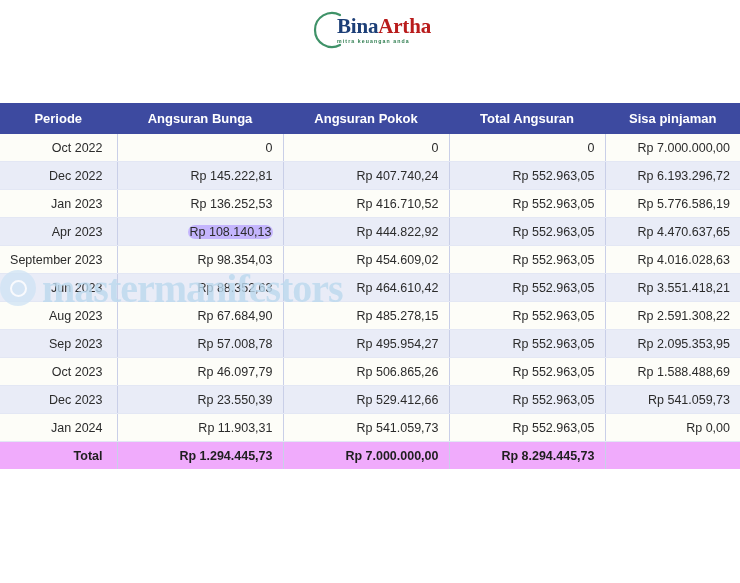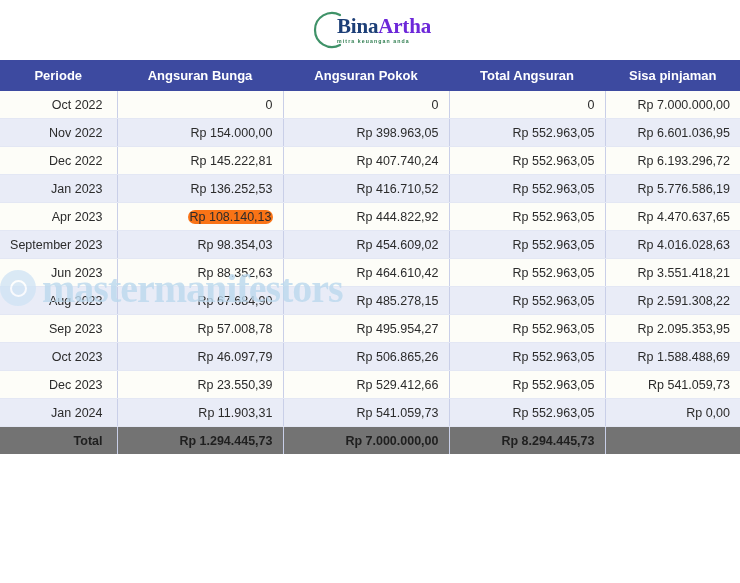--- a/index.html
+++ b/index.html
@@ -44,21 +44,21 @@
     text-align: left;
   }
   #logo-name {
     font-family: "Liberation Serif", serif;
     font-size: 21px;
     font-weight: 700;
     color: #1d3f77;
     letter-spacing: -0.2px;
     white-space: nowrap;
   }
-  #logo-name .accent { color: #6d28d9; }
+  #logo-name .accent { color: #b91c1c; }
   #logo-tagline {
     margin-top: 2px;
     font-family: "Liberation Sans", sans-serif;
     font-size: 5.2px;
     font-weight: 700;
     color: #2e7d4f;
     letter-spacing: 1.1px;
     white-space: nowrap;
     text-transform: lowercase;
   }
@@ -101,20 +101,21 @@
     width: 13px;
     height: 13px;
     border-radius: 50%;
     border: 2px solid #ffffff;
   }
 
   
   #table-wrap {
     position: relative;
     z-index: 2;
+    margin-top: 43px;
   }
   table {
     width: 740px;
     border-collapse: collapse;
     table-layout: fixed;
     font-size: 12.5px;
     color: #2b2b2b;
   }
   thead th {
     background: #3d4aa0;
@@ -136,35 +137,35 @@
     height: 17px;
   }
   tbody td:last-child { border-right: none; }
   tbody tr td:first-child { text-align: right; padding-right: 14px; }
   tbody td.num { text-align: right; }
 
   tbody tr:nth-child(odd)  td { background: #fdfdf8; }
   tbody tr:nth-child(even) td { background: #e9ecf7; }
 
   tbody tr.total-row td {
-    background: #737373;
+    background: #f0abfc;
     font-weight: 700;
     border-bottom: none;
     color: #1f1f1f;
   }
   tbody tr.total-row td:first-child { text-align: right; }
 
   .col-periode { width: 117px; }
   .col-bunga   { width: 166px; }
   .col-pokok   { width: 166px; }
   .col-total   { width: 156px; }
   .col-sisa    { width: 135px; }
 
   .hl {
-    background: #f97316;
+    background: #c4b5fd;
     padding: 0 1px;
     border-radius: 7px;
   }
 </style>
 </head>
 <body>
 
 <div id="logo-area">
   <div id="logo">
     <svg id="logo-arc" viewBox="0 0 40 40">
@@ -204,27 +205,20 @@
     </thead>
     <tbody id="table-body">
         <tr>
           <td>Oct 2022</td>
           <td class="num">0</td>
           <td class="num">0</td>
           <td class="num">0</td>
           <td class="num">Rp 7.000.000,00</td>
         </tr>
         <tr>
-          <td>Nov 2022</td>
-          <td class="num">Rp 154.000,00</td>
-          <td class="num">Rp 398.963,05</td>
-          <td class="num">Rp 552.963,05</td>
-          <td class="num">Rp 6.601.036,95</td>
-        </tr>
-        <tr>
           <td>Dec 2022</td>
           <td class="num">Rp 145.222,81</td>
           <td class="num">Rp 407.740,24</td>
           <td class="num">Rp 552.963,05</td>
           <td class="num">Rp 6.193.296,72</td>
         </tr>
         <tr>
           <td>Jan 2023</td>
           <td class="num">Rp 136.252,53</td>
           <td class="num">Rp 416.710,52</td>

